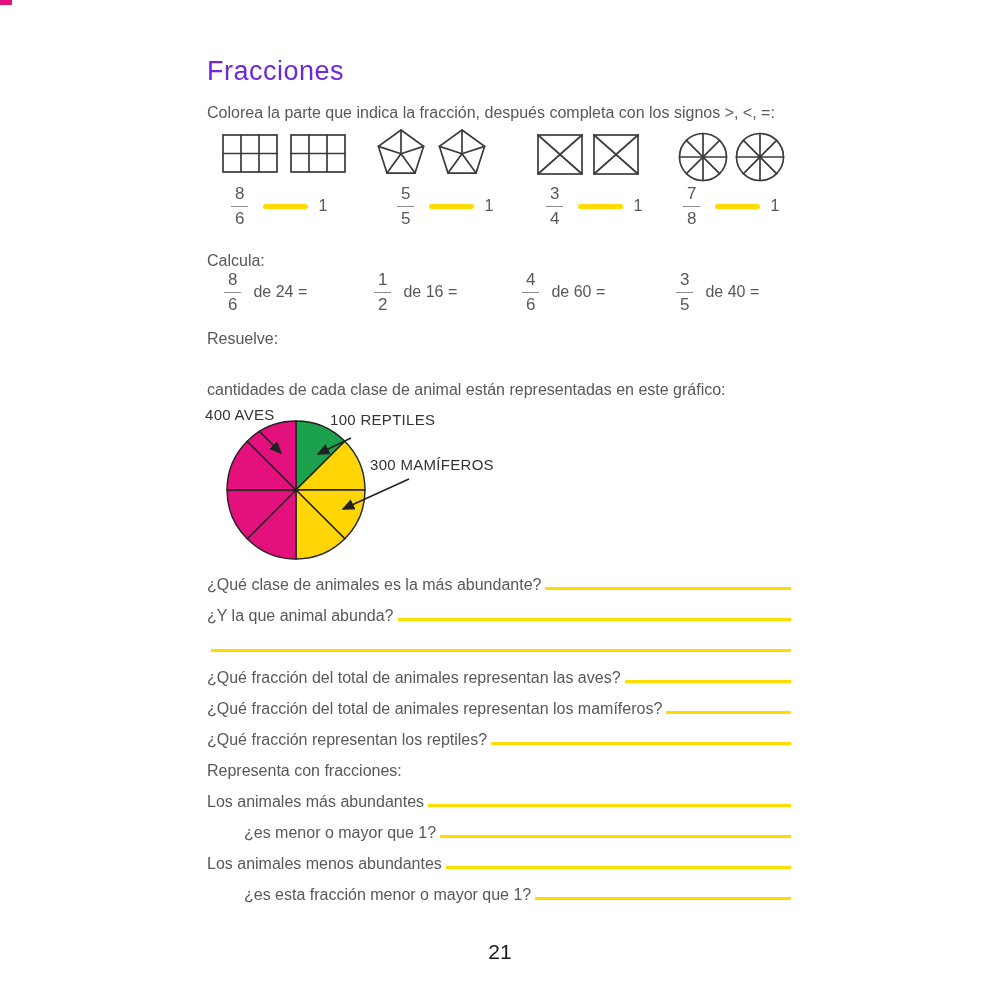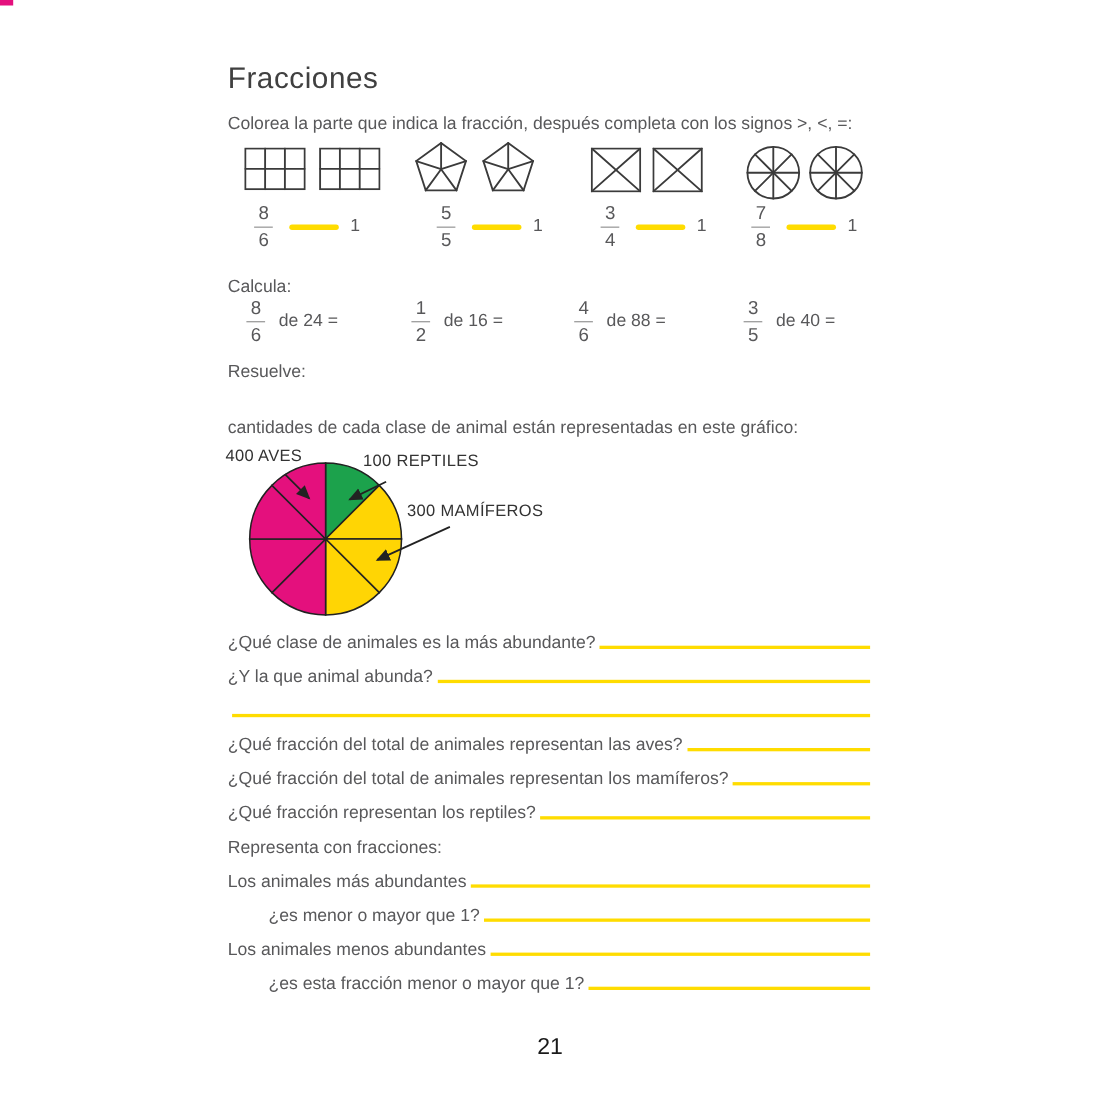--- a/index.html
+++ b/index.html
@@ -1,20 +1,20 @@
 <!DOCTYPE html>
 <html><head>
 <meta charset="utf-8">
 <style>
   html,body{margin:0;padding:0;background:#fff;}
   .page{position:relative;width:1000px;height:1000px;background:#fff;overflow:hidden;
         font-family:"Liberation Sans",sans-serif;color:#58585A;}
   .abs{position:absolute;}
   .corner{position:absolute;left:0;top:0;width:12px;height:5px;background:#E4107D;}
-  .title{position:absolute;left:207px;top:56px;font-size:27px;color:#404040;letter-spacing:.5px;}
+  .title{position:absolute;left:207px;top:56px;font-size:27px;color:#6d28d9;letter-spacing:.5px;}
   .instruction{position:absolute;left:207px;top:104px;font-size:16px;text-align:center;}
   .shape svg{display:block;}
   .shape *{stroke:#3b3b3b;stroke-width:1.7;fill:none;stroke-linecap:round;}
   .cmp-row{position:absolute;display:flex;align-items:center;}
   .frac{display:inline-flex;flex-direction:column;align-items:center;font-size:17px;line-height:1.05;}
   .frac .num{padding:0 4px 3px;}
   .frac .den{border-top:1.6px solid #8a8a8a;padding:3px 4px 0;}
   .blank{width:45px;height:5px;background:#FFDC00;border-radius:2.5px;margin-left:15px;}
   .one{margin-left:10px;font-size:16px;}
   .heading{position:absolute;left:207px;font-size:16px;}
@@ -162,21 +162,21 @@
         <span class="num">1</span>
         <span class="den">2</span>
       </span>
     <span class="op">de 16 =</span>
   </div>
   <div class="calc-item" style="left:522px;">
     <span class="frac">
         <span class="num">4</span>
         <span class="den">6</span>
       </span>
-    <span class="op">de 88 =</span>
+    <span class="op">de 60 =</span>
   </div>
   <div class="calc-item" style="left:676px;">
     <span class="frac">
         <span class="num">3</span>
         <span class="den">5</span>
       </span>
     <span class="op">de 40 =</span>
   </div>
 
   <div class="heading" style="top:330px;">Resuelve:</div>

